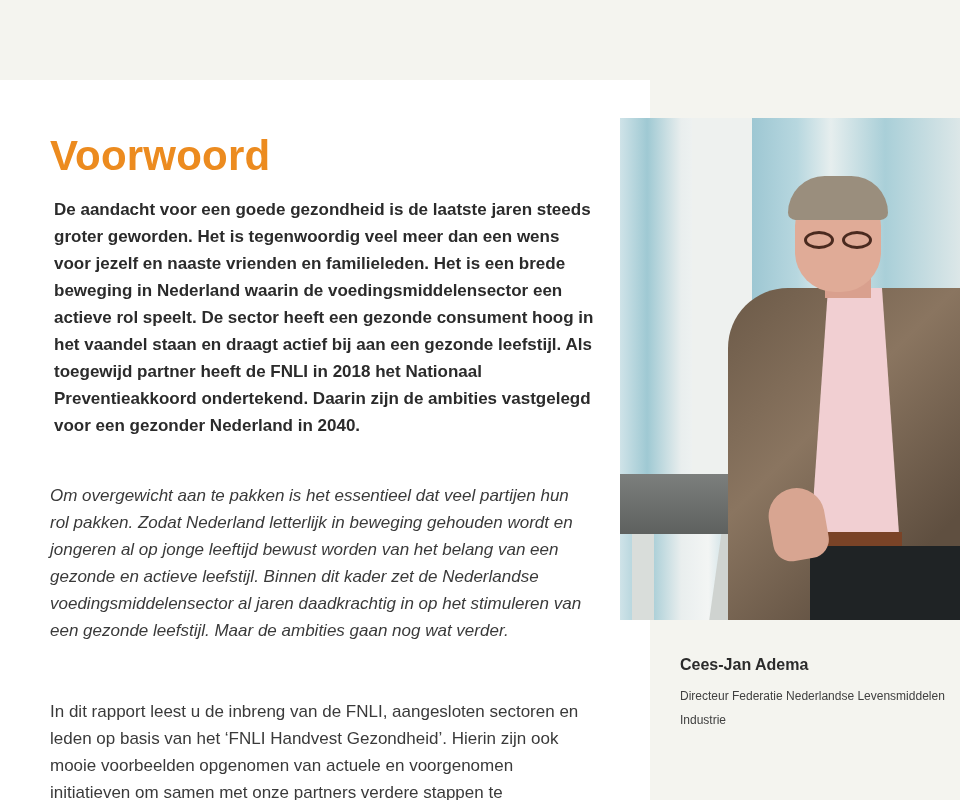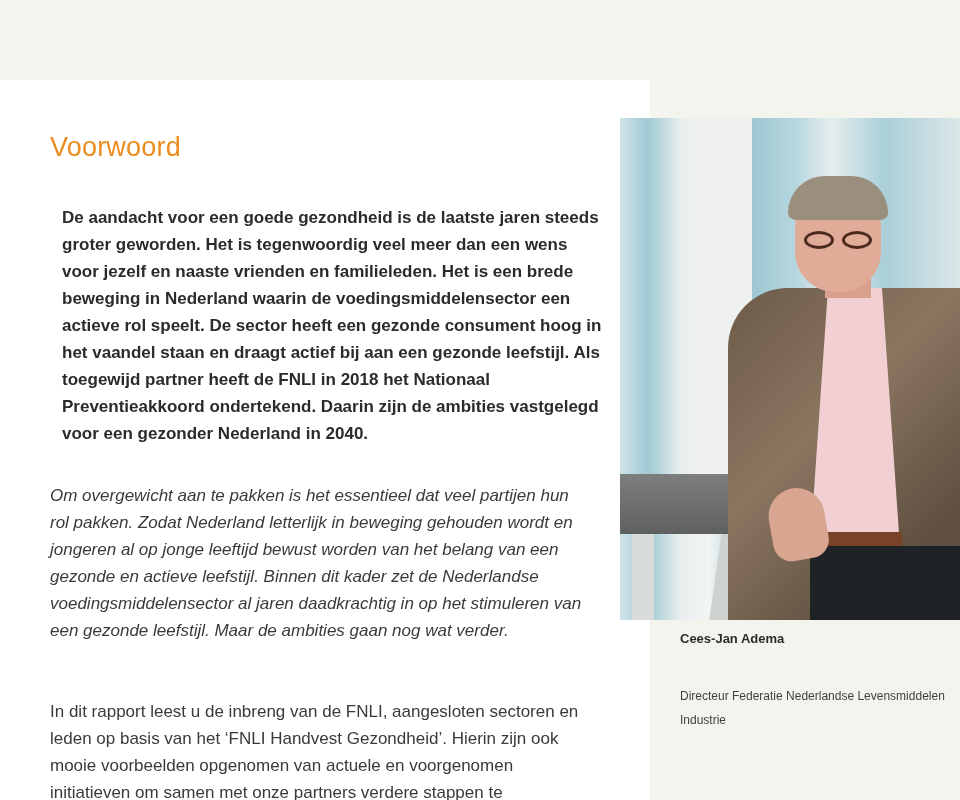--- a/index.html
+++ b/index.html
@@ -1,38 +1,38 @@
 <!DOCTYPE html>
 <html><head>
 <meta charset="utf-8">
 <style>
   html,body{margin:0;padding:0;}
   body{width:960px;height:800px;overflow:hidden;background:#f4f4ef;position:relative;font-family:"Liberation Sans",sans-serif;}
   .panel{position:absolute;left:0;top:80px;width:650px;height:720px;background:#ffffff;}
-  .title{position:absolute;left:50px;top:132px;font-size:27px;color:#ec8b1f;font-weight:normal;margin:0;letter-spacing:0.2px;}
-  .lead{position:absolute;left:50px;top:192px;width:540px;font-size:17px;line-height:27px;color:#2b2b2b;font-weight:bold;margin:12px;}
+  .title{position:absolute;left:50px;top:132px;font-size:42px;color:#ec8b1f;font-weight:bold;margin:0;letter-spacing:0.2px;}
+  .lead{position:absolute;left:50px;top:192px;width:540px;font-size:17px;line-height:27px;color:#2b2b2b;font-weight:bold;margin:4px;}
   .body1{position:absolute;left:50px;top:482px;width:540px;font-size:17px;line-height:27px;color:#3a3a3a;margin:0;font-style:italic;}
   .body2{position:absolute;left:50px;top:698px;width:540px;font-size:17px;line-height:27px;color:#3a3a3a;margin:0;}
   .photo{position:absolute;left:620px;top:118px;width:340px;height:502px;overflow:hidden;
     background:linear-gradient(90deg,#cfe3e8 0%,#9fc9d3 8%,#e9eeee 18%,#f3f5f4 26%,#9cc6d2 38%,#b7d7df 52%,#e6eeee 62%,#a9cfd8 78%,#dce7e8 100%);}
   .photo .pillar{position:absolute;left:72px;top:0;width:60px;height:360px;background:#eef1ef;}
   .photo .desk{position:absolute;left:0;top:356px;width:165px;height:60px;background:linear-gradient(#7c7f7d,#5e615f);border-radius:0 0 14px 0;}
   .photo .leg1{position:absolute;left:12px;top:416px;width:22px;height:90px;background:#d9ddda;}
   .photo .leg2{position:absolute;left:95px;top:416px;width:22px;height:90px;background:#cfd3d0;transform:skewX(-8deg);}
   .photo .jacket{position:absolute;left:108px;top:170px;width:232px;height:340px;background:linear-gradient(135deg,#6c5a48,#8a7560 40%,#5f4f40 80%);border-radius:60px 0 0 0;}
   .photo .shirt{position:absolute;left:190px;top:170px;width:90px;height:260px;background:#f1cfd2;clip-path:polygon(20% 0,80% 0,100% 100%,0 100%);}
   .photo .belt{position:absolute;left:198px;top:414px;width:84px;height:14px;background:#7a4327;}
   .photo .pants{position:absolute;left:190px;top:428px;width:150px;height:80px;background:#1f2325;}
   .photo .hand{position:absolute;left:150px;top:370px;width:56px;height:72px;background:#d8a591;border-radius:30px 30px 20px 20px;transform:rotate(-10deg);}
   .photo .neck{position:absolute;left:205px;top:140px;width:46px;height:40px;background:#d9a08e;}
   .photo .head{position:absolute;left:175px;top:66px;width:86px;height:108px;background:#e0ab97;border-radius:42px 42px 40px 40px;}
   .photo .hair{position:absolute;left:168px;top:58px;width:100px;height:44px;background:#9a8e7d;border-radius:50px 50px 10px 10px;}
   .photo .glasses{position:absolute;left:180px;top:113px;width:76px;height:18px;}
   .photo .glasses span{position:absolute;top:0;width:30px;height:18px;border:3px solid #4a2a1f;border-radius:50%;box-sizing:border-box;}
-  .caption-name{position:absolute;left:680px;top:631px;font-size:13px;font-weight:bold;color:#2b2b2b;}
+  .caption-name{position:absolute;left:680px;top:656px;font-size:16px;font-weight:bold;color:#2b2b2b;}
   .caption-role{position:absolute;left:680px;top:656px;width:280px;font-size:12px;line-height:24px;color:#404040;margin-top:28px;}
 </style>
 </head>
 <body>
 
 <div class="panel"></div>
 
 <h1 class="title">Voorwoord</h1>
 
 <p class="lead">De aandacht voor een goede gezondheid is de laatste jaren steeds groter geworden. Het is tegenwoordig veel meer dan een wens voor jezelf en naaste vrienden en familieleden. Het is een brede beweging in Nederland waarin de voedingsmiddelensector een actieve rol speelt. De sector heeft een gezonde consument hoog in het vaandel staan en draagt actief bij aan een gezonde leefstijl. Als toegewijd partner heeft de FNLI in 2018 het Nationaal Preventieakkoord ondertekend. Daarin zijn de ambities vastgelegd voor een gezonder Nederland in 2040.</p>

